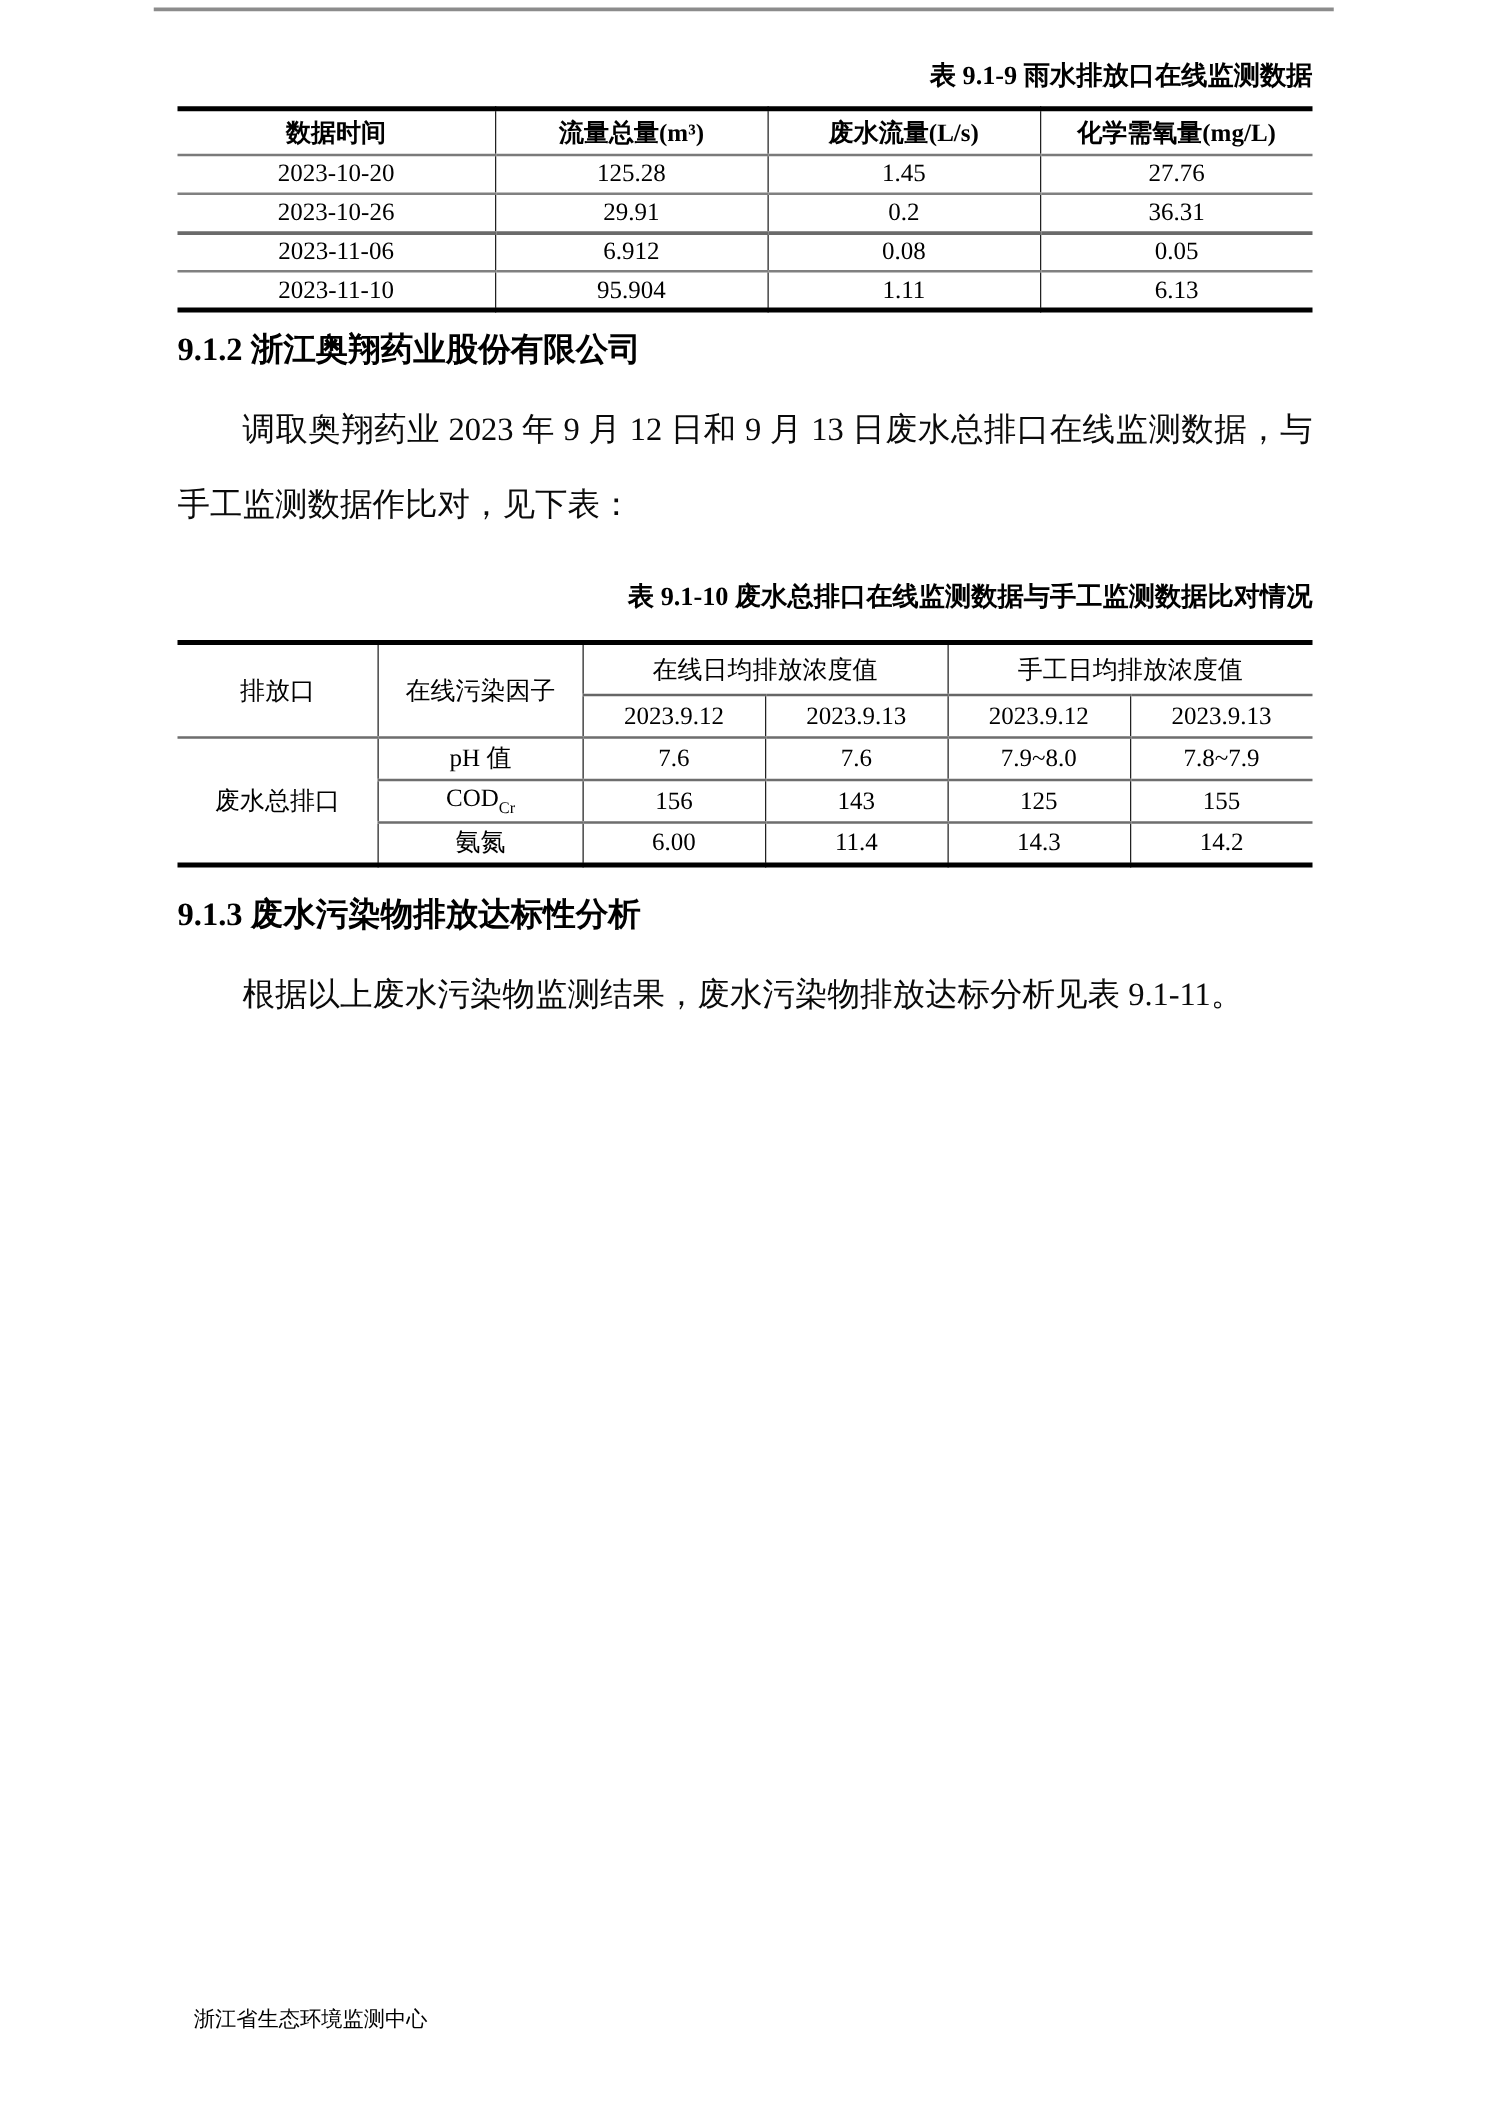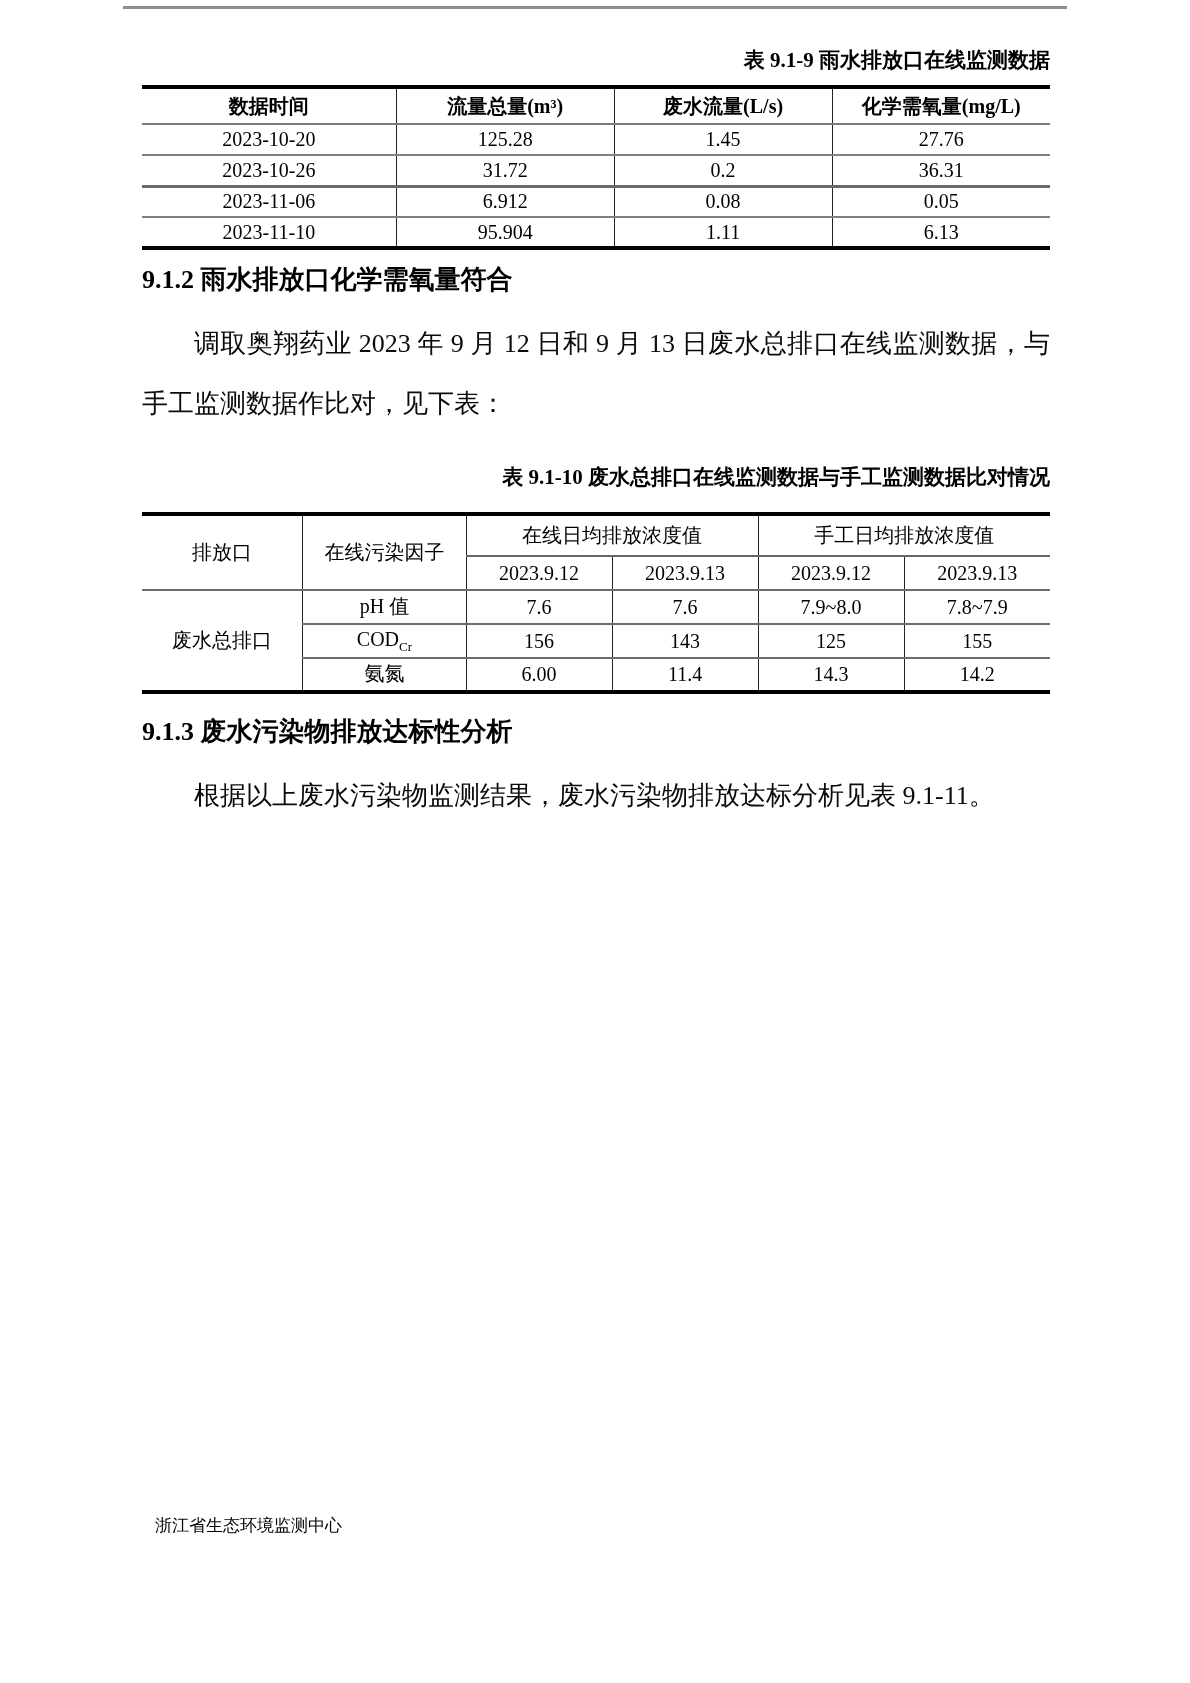--- a/index.html
+++ b/index.html
@@ -54,21 +54,21 @@
   .body-text {
     margin-top:4px; font-size:26px; line-height:60px;
     text-align:justify; text-indent:2em; color:#0a0a0a;
   }
   .section-heading {
     font-size:26px; font-weight:bold; line-height:60px; color:#000;
   }
   .h912 { margin-top:0; }
   .h913 { margin-top:8px; }
 
-  .footer-left  { position:absolute; left:155px; top:1514px; font-size:17px; }
+  .footer-left  { position:absolute; left:155px; top:1604px; font-size:17px; }
   .footer-page  { position:absolute; left:0; width:1150px; top:1552px; text-align:center; font-size:17px; }
 </style>
 </head>
 <body>
 
 <div class="page">
   <div class="content">
 
     <div class="header-rule"></div>
 
@@ -85,41 +85,41 @@
       </thead>
       <tbody>
         <tr>
           <td>2023-10-20</td>
           <td>125.28</td>
           <td>1.45</td>
           <td>27.76</td>
         </tr>
         <tr>
           <td>2023-10-26</td>
-          <td>31.72</td>
+          <td>29.91</td>
           <td>0.2</td>
           <td>36.31</td>
         </tr>
         <tr class="thick-top">
           <td>2023-11-06</td>
           <td>6.912</td>
           <td>0.08</td>
           <td>0.05</td>
         </tr>
         <tr>
           <td>2023-11-10</td>
           <td>95.904</td>
           <td>1.11</td>
           <td>6.13</td>
         </tr>
       </tbody>
     </table>
 
 
-    <div class="section-heading h912">9.1.2 雨水排放口化学需氧量符合</div>
+    <div class="section-heading h912">9.1.2 浙江奥翔药业股份有限公司</div>
 
     <p class="body-text">调取奥翔药业 2023 年 9 月 12 日和 9 月 13 日废水总排口在线监测数据，与手工监测数据作比对，见下表：</p>
 
     <div class="table-title t2-title">表 9.1-10  废水总排口在线监测数据与手工监测数据比对情况</div>
 
     <table class="table2">
       <tbody>
         <tr class="grp">
           <td rowspan="2" style="width:17.7%">排放口</td>
           <td rowspan="2" style="width:18%">在线污染因子</td>

